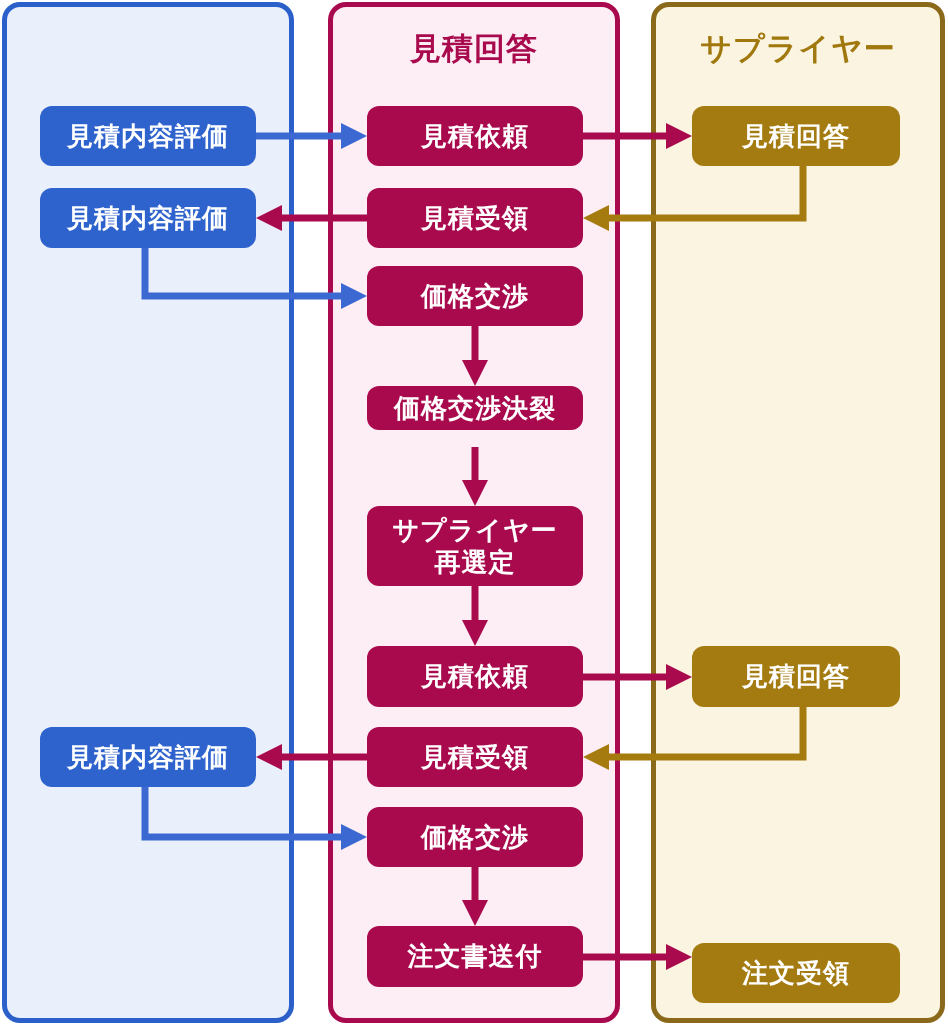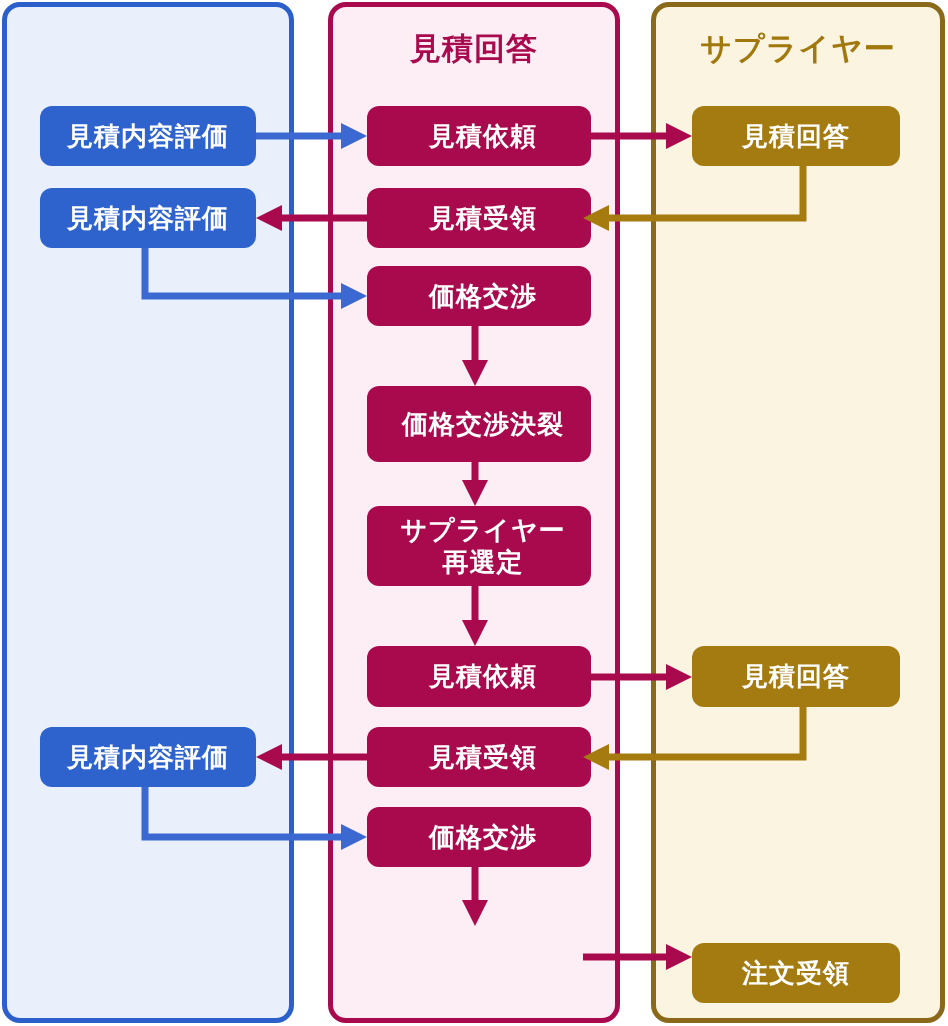--- a/index.html
+++ b/index.html
@@ -19,31 +19,31 @@
 
   
   .box{position:absolute;border-radius:12px;display:flex;align-items:center;justify-content:center;
        color:#ffffff;font-weight:bold;font-size:26px;text-align:center;white-space:pre-line;
        line-height:1.25;z-index:3;letter-spacing:1px;}
   .box.blue{background:#2e63cd;}
   .box.crimson{background:#a80a4d;}
   .box.gold{background:#a37b10;}
 
   .col-a{left:40px;width:216px;}
-  .col-b{left:367px;width:216px;padding-left:8px;}
+  .col-b{left:367px;width:216px;}
   .col-c{left:692px;width:208px;}
 
   .a1{top:106px;height:60px;}
   .a2{top:188px;height:60px;}
   .a3{top:727px;height:60px;}
 
   .b1{top:106px;height:60px;}
   .b2{top:188px;height:60px;}
   .b3{top:266px;height:60px;}
-  .b4{top:386px;height:76px;}
+  .b4{top:386px;height:44px;}
   .b5{top:506px;height:80px;}
   .b6{top:646px;height:61px;}
   .b7{top:727px;height:60px;}
   .b8{top:807px;height:60px;}
   .b9{top:926px;height:61px;}
 
   .c1{top:106px;height:60px;}
   .c2{top:646px;height:61px;}
   .c3{top:927px;height:60px;margin-top:16px;}
 
@@ -70,20 +70,21 @@
 
   <div class="box crimson col-b b1">見積依頼</div>
   <div class="box crimson col-b b2">見積受領</div>
   <div class="box crimson col-b b3">価格交渉</div>
   <div class="box crimson col-b b4">価格交渉決裂</div>
   <div class="box crimson col-b b5">サプライヤー
 再選定</div>
   <div class="box crimson col-b b6">見積依頼</div>
   <div class="box crimson col-b b7">見積受領</div>
   <div class="box crimson col-b b8">価格交渉</div>
+  <div class="box crimson col-b b9">注文書送付</div>
 
   <div class="box gold col-c c1">見積回答</div>
   <div class="box gold col-c c2">見積回答</div>
   <div class="box gold col-c c3">注文受領</div>
 
   <svg class="arrows" width="948" height="1026" viewBox="0 0 948 1026">
 
     <g>
       <line class="st-blue" x1="256" y1="136" x2="343" y2="136"></line>
       <polygon class="f-blue" points="367,136 341,123 341,149"></polygon>

